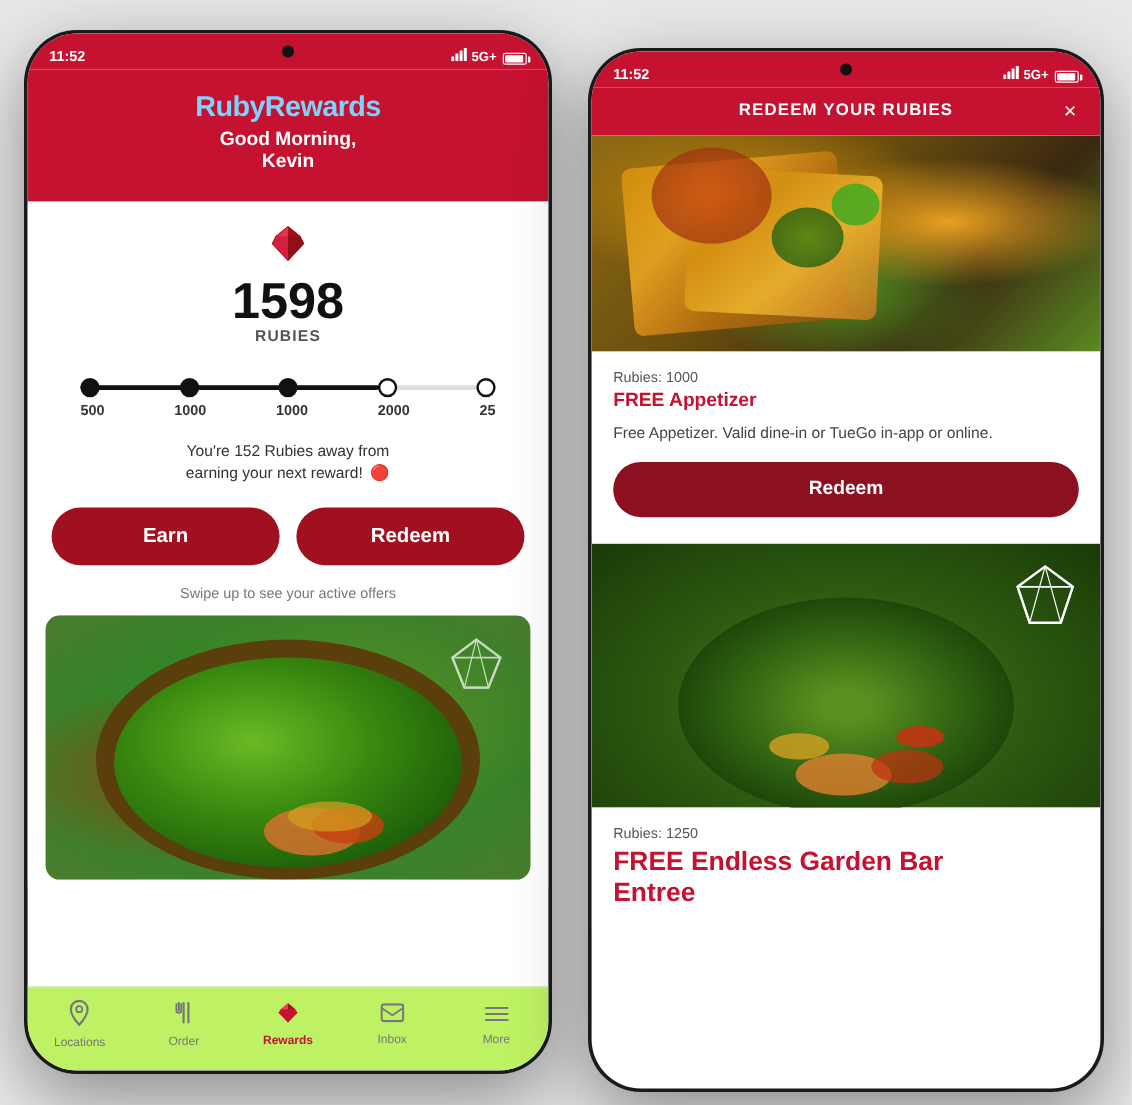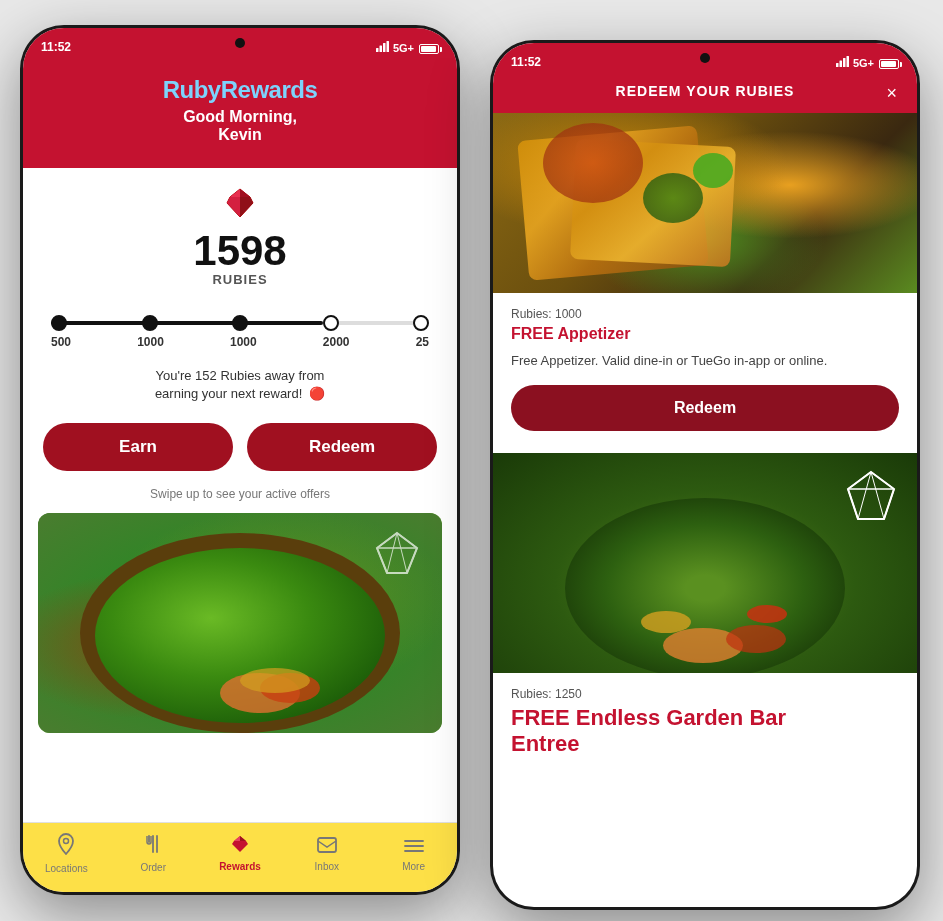--- a/index.html
+++ b/index.html
@@ -160,21 +160,21 @@
     .rubies-label {
       font-size: 13px;
       color: #555;
       font-weight: 600;
       letter-spacing: 1px;
     }
 
     
     .progress-section {
       width: 100%;
-      padding: 16px 28px 8px;
+      padding: 16px 44px 8px;
     }
 
     .progress-track {
       position: relative;
       height: 4px;
       background: #ddd;
       border-radius: 2px;
       margin: 8px 0;
     }
 
@@ -278,21 +278,21 @@
       right: 20px;
       opacity: 0.7;
     }
 
     
     .bottom-nav {
       position: absolute;
       bottom: 0;
       left: 0; right: 0;
       height: 70px;
-      background: #fde047;
+      background: #bef264;
       border-top: 1px solid #e0e0e0;
       display: flex;
       align-items: center;
       justify-content: space-around;
       padding-bottom: 8px;
     }
 
     .nav-item {
       display: flex;
       flex-direction: column;

